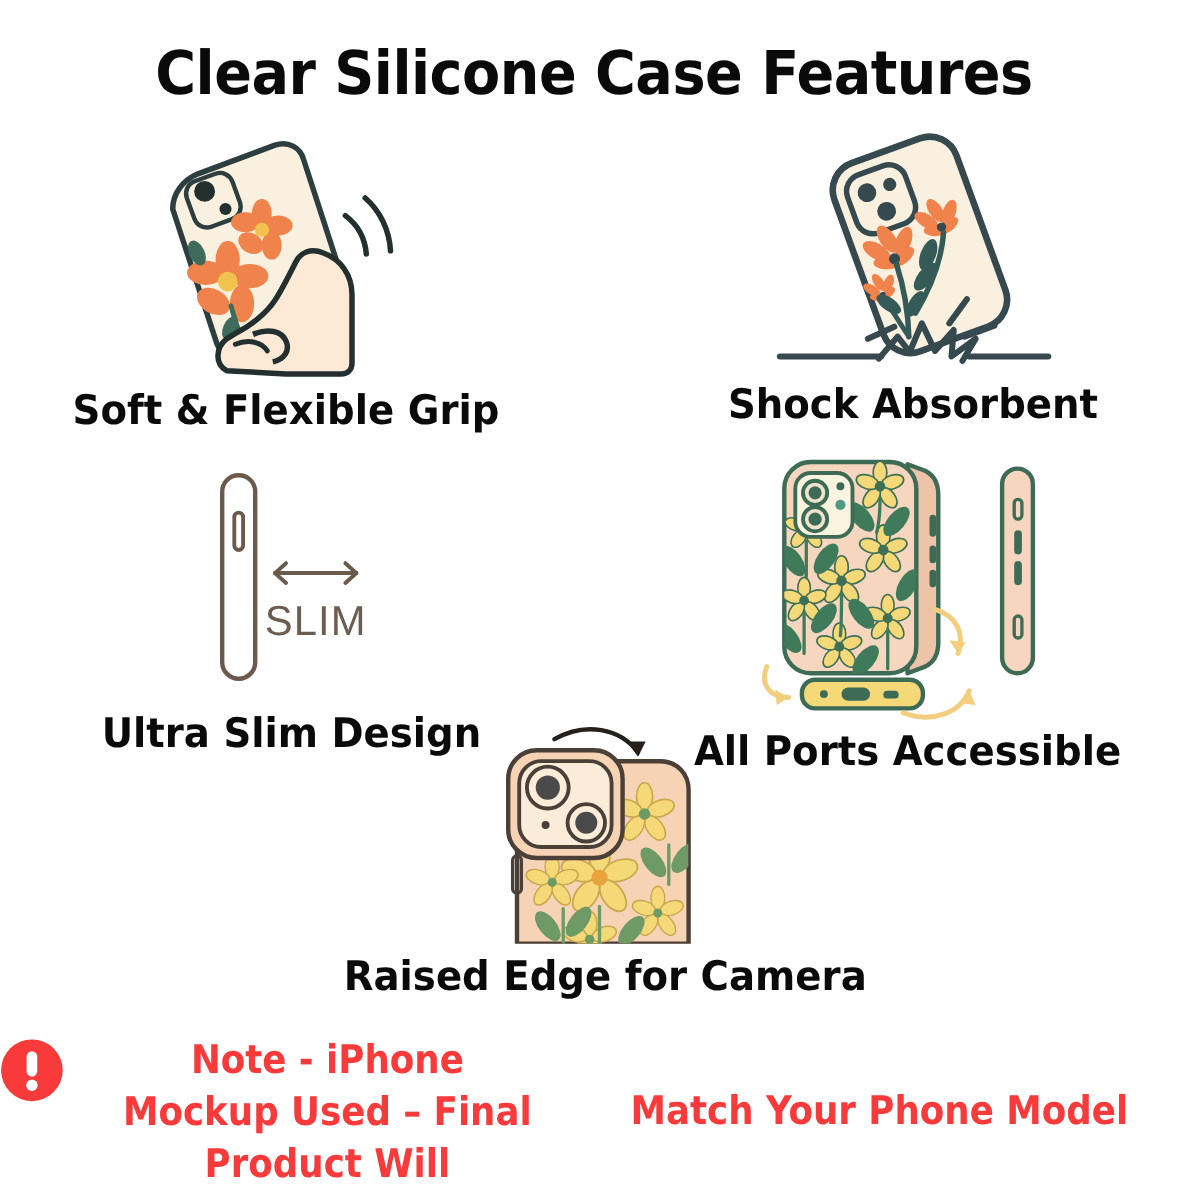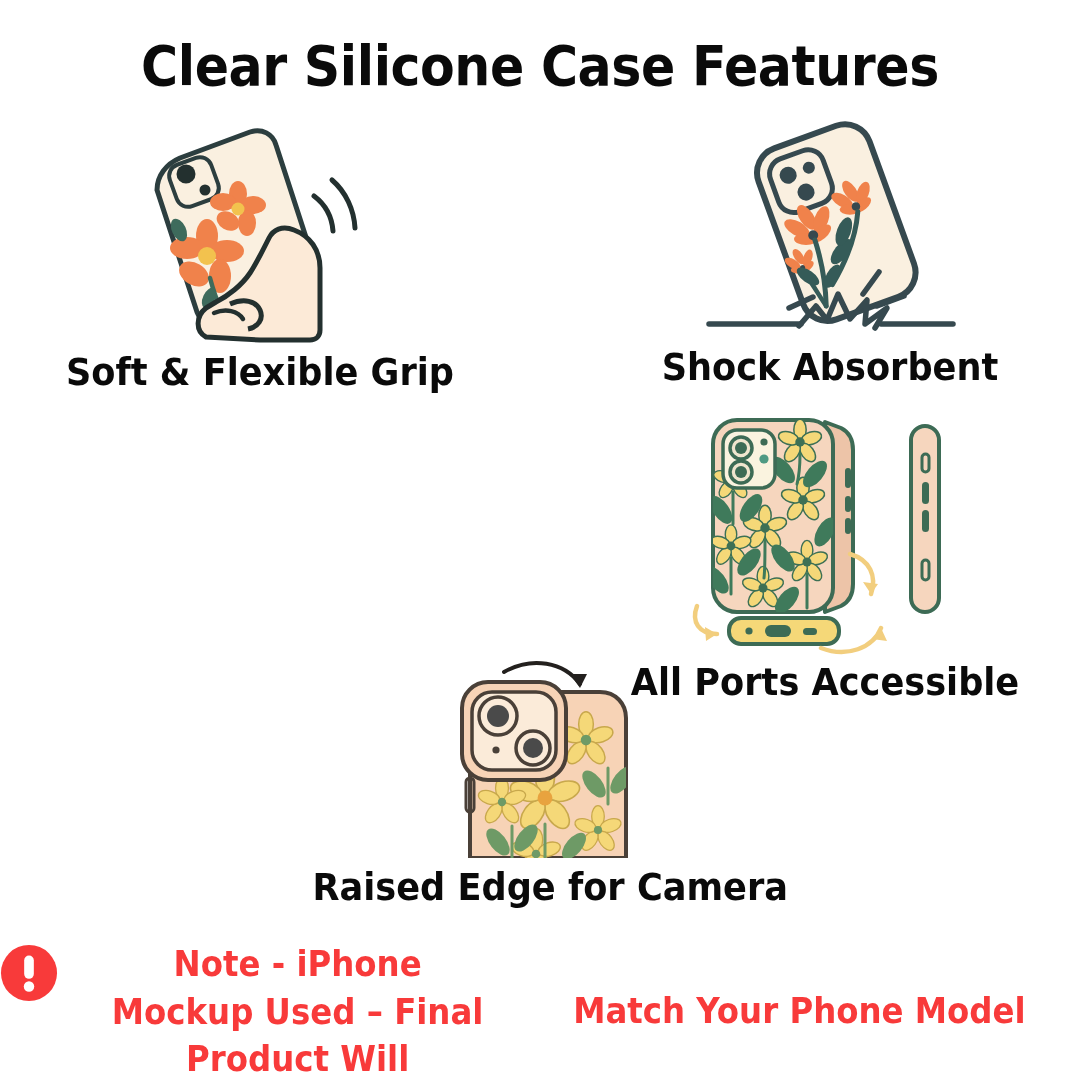--- a/index.html
+++ b/index.html
@@ -223,20 +223,38 @@
                  C153 132 146 146 140 155
                  C132 167 118 178 106 184 Z" fill="#FCEAD7" stroke="#23302F" stroke-width="5" stroke-linejoin="round"></path>
 
         <path d="M120 186 C134 180 146 183 150 192 C154 201 148 209 138 211" fill="#FCEAD7" stroke="#23302F" stroke-width="5" fill-opacity="0.0"></path>
         <path d="M104 195 C116 190 128 193 133 201" stroke="#23302F" stroke-width="4.5" fill="none" stroke-linecap="round"></path>
       </svg>
     </div>
     <div class="feature-label">Soft &amp; Flexible Grip</div>
   </div>
 
+  <div class="feature" id="f-slim">
+    <div class="feature-art">
+      <svg class="art-svg" width="230" height="205" viewBox="0 0 230 205">
+
+        <rect x="52" y="10" width="30" height="185" rx="15" fill="#ffffff" stroke="#6B5A4C" stroke-width="4"></rect>
+        <rect x="63" y="44" width="8" height="34" rx="4" fill="none" stroke="#6B5A4C" stroke-width="3.5"></rect>
+
+        <g stroke="#6B5A4C" stroke-width="3.6" fill="none" stroke-linecap="round" stroke-linejoin="round">
+          <line x1="100" y1="99" x2="174" y2="99"></line>
+          <polyline points="110,90 100,99 110,108"></polyline>
+          <polyline points="164,90 174,99 164,108"></polyline>
+        </g>
+
+        <text x="137" y="155" text-anchor="middle" font-family="Liberation Sans, sans-serif" font-size="38" fill="#6B5D52" letter-spacing="1" id="slim-text">SLIM</text>
+      </svg>
+    </div>
+    <div class="feature-label">Ultra Slim Design</div>
+  </div>
 
   <div class="feature" id="f-ports">
     <div class="feature-art">
       <svg class="art-svg" width="320" height="245" viewBox="0 0 320 245">
         <defs>
           <clipPath id="caseClip">
             <rect x="48" y="8" width="120" height="192" rx="24"></rect>
           </clipPath>
         </defs>
 

